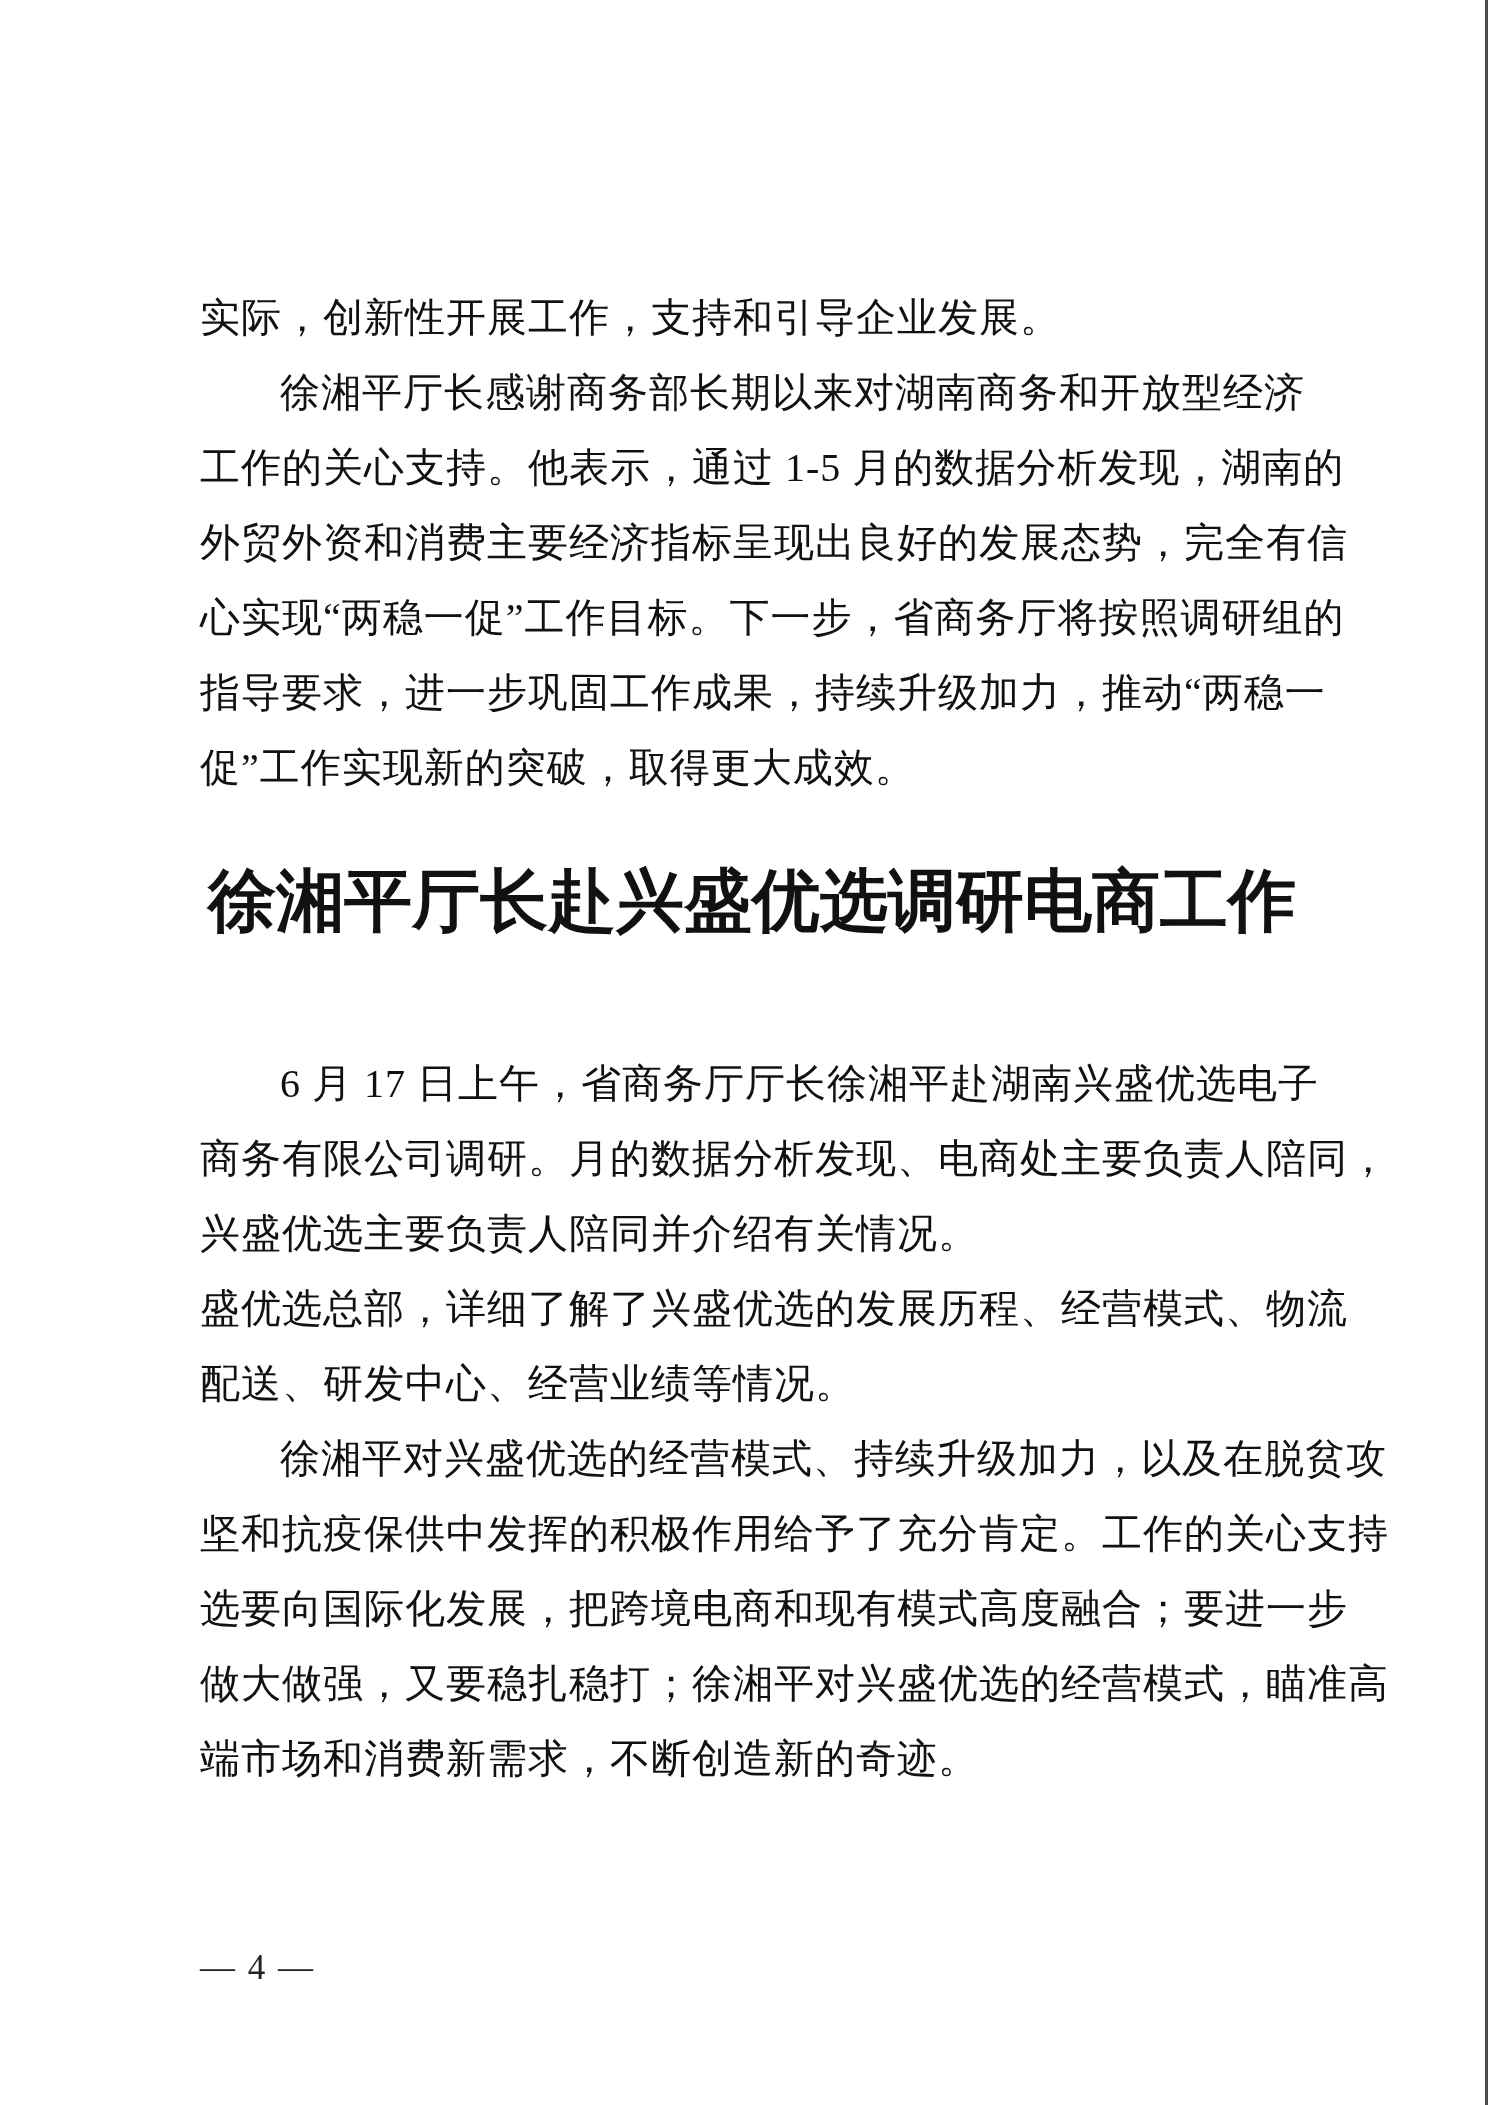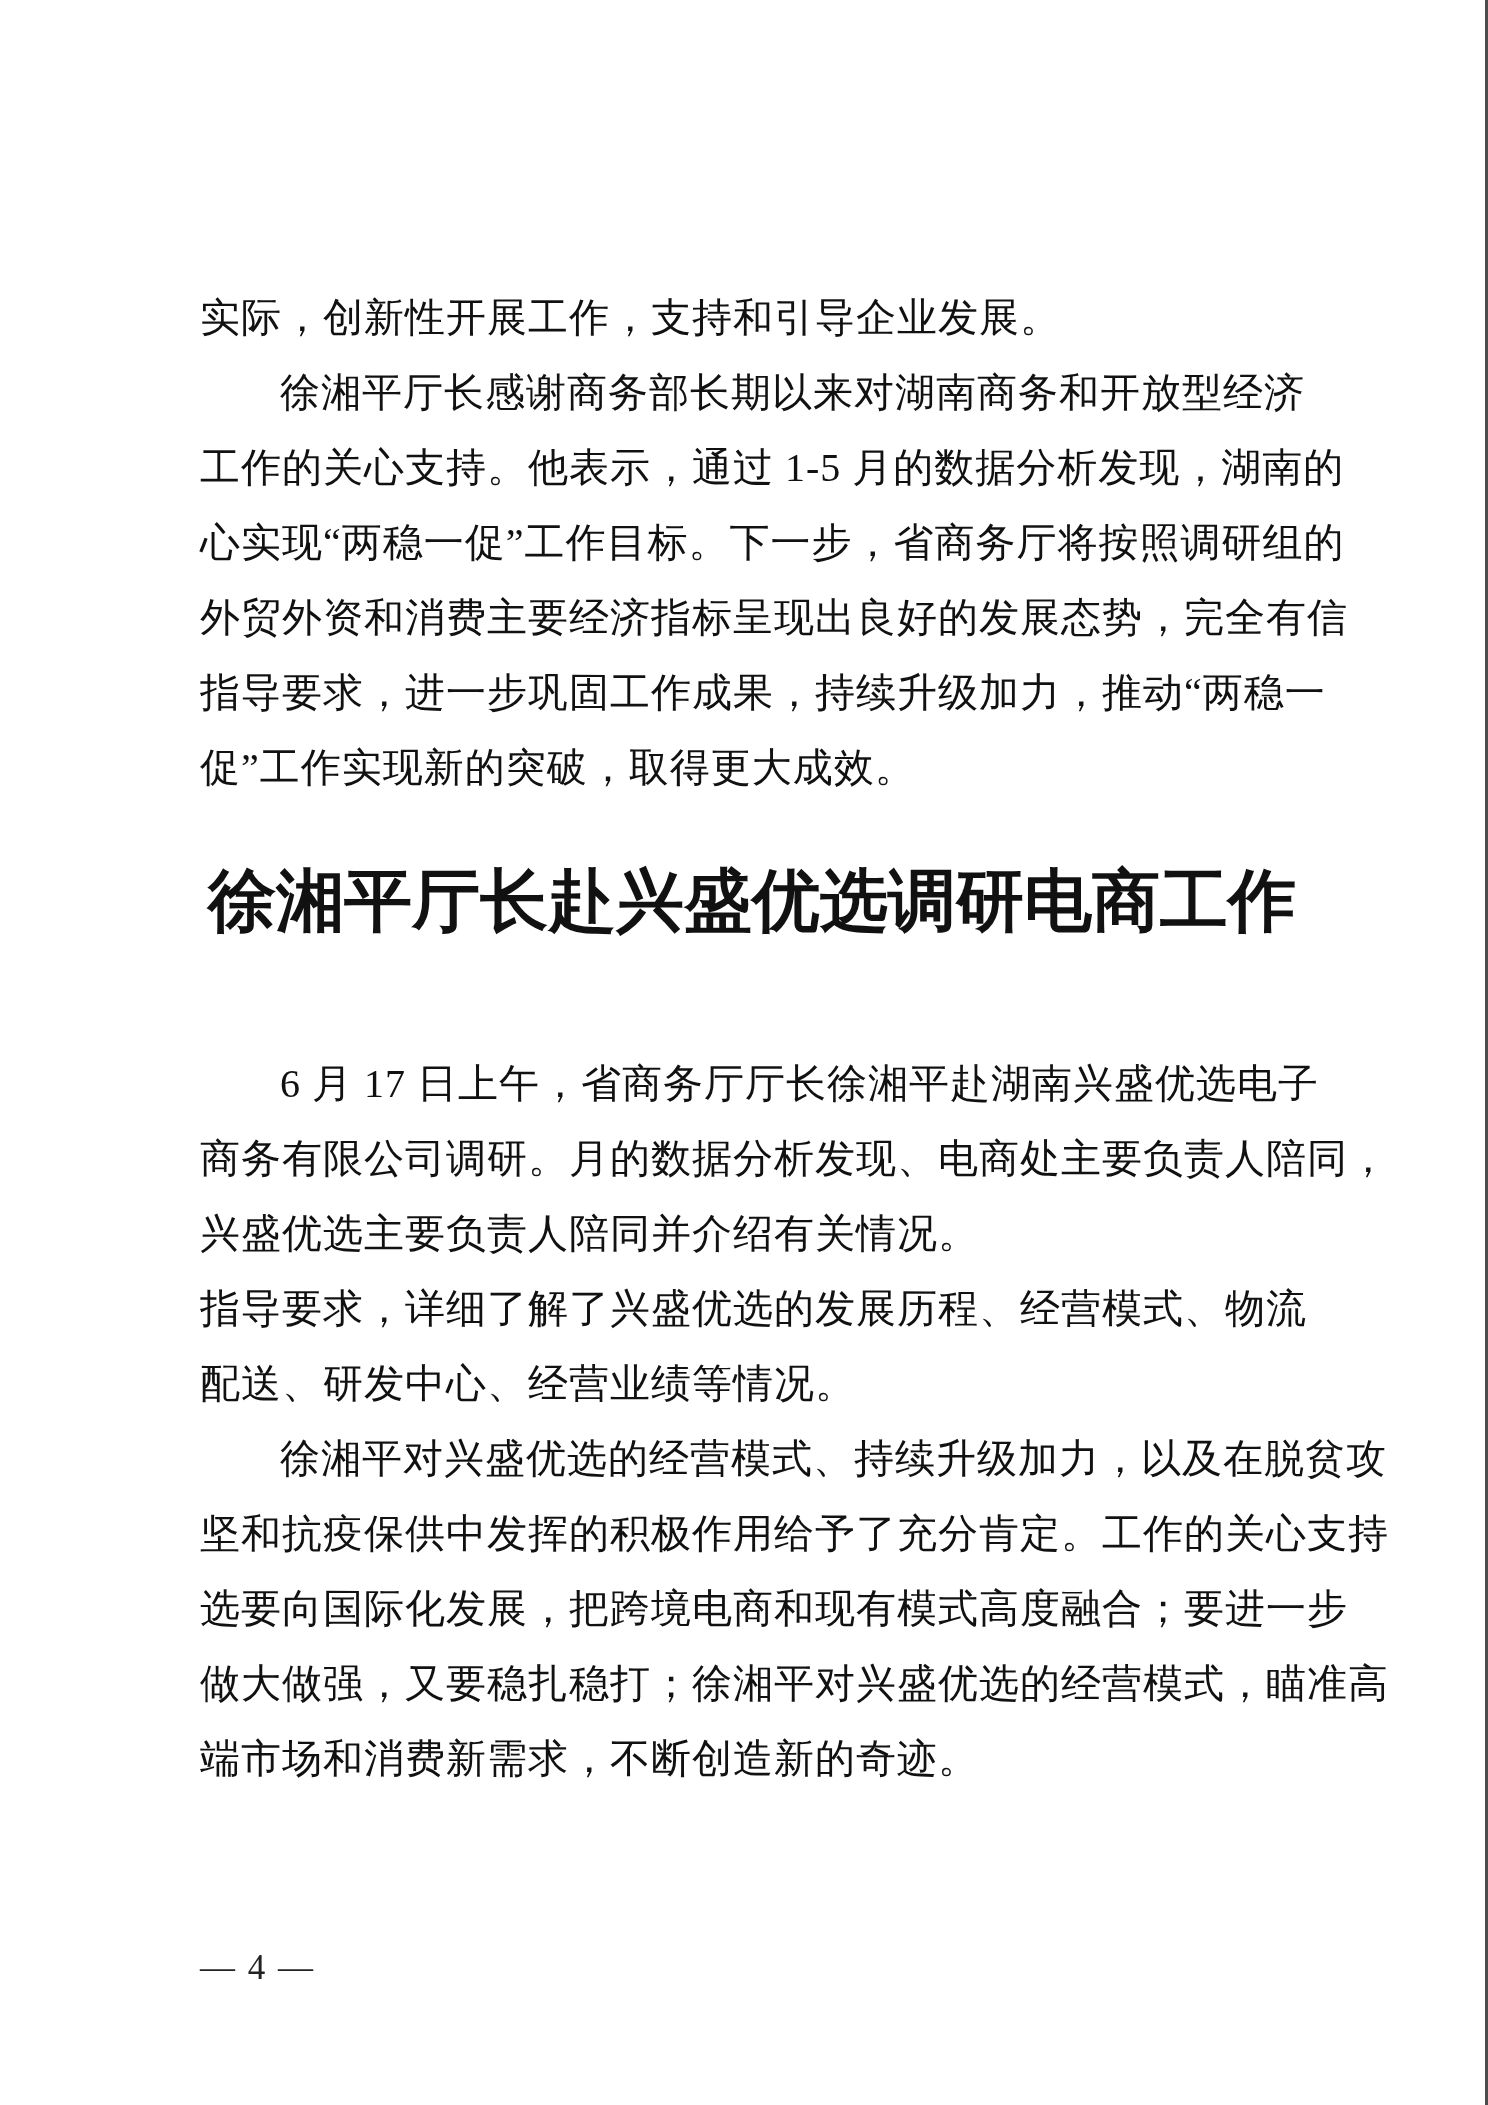--- a/index.html
+++ b/index.html
@@ -71,33 +71,33 @@
   </style>
 </head>
 <body>
 
 <div class="page-right-border"></div>
 
 <div class="text-block sec1">
   <div class="ln end">实际，创新性开展工作，支持和引导企业发展。</div>
   <div class="ln indent">徐湘平厅长感谢商务部长期以来对湖南商务和开放型经济</div>
   <div class="ln">工作的关心支持。他表示，通过 1-5 月的数据分析发现，湖南的</div>
+  <div class="ln">外贸外资和消费主要经济指标呈现出良好的发展态势，完全有信</div>
   <div class="ln">心实现“两稳一促”工作目标。下一步，省商务厅将按照调研组的</div>
-  <div class="ln">外贸外资和消费主要经济指标呈现出良好的发展态势，完全有信</div>
   <div class="ln">指导要求，进一步巩固工作成果，持续升级加力，推动“两稳一</div>
   <div class="ln end">促”工作实现新的突破，取得更大成效。</div>
 </div>
 
 <div class="article-title">徐湘平厅长赴兴盛优选调研电商工作</div>
 
 <div class="text-block sec2">
   <div class="ln indent">6 月 17 日上午，省商务厅厅长徐湘平赴湖南兴盛优选电子</div>
   <div class="ln">商务有限公司调研。月的数据分析发现、电商处主要负责人陪同，</div>
   <div class="ln end">兴盛优选主要负责人陪同并介绍有关情况。</div>
-  <div class="ln">指导要求，详细了解了兴盛优选的发展历程、经营模式、物流</div>
+  <div class="ln">盛优选总部，详细了解了兴盛优选的发展历程、经营模式、物流</div>
   <div class="ln end">配送、研发中心、经营业绩等情况。</div>
   <div class="ln indent">徐湘平对兴盛优选的经营模式、持续升级加力，以及在脱贫攻</div>
   <div class="ln">坚和抗疫保供中发挥的积极作用给予了充分肯定。工作的关心支持</div>
   <div class="ln">选要向国际化发展，把跨境电商和现有模式高度融合；要进一步</div>
   <div class="ln">做大做强，又要稳扎稳打；徐湘平对兴盛优选的经营模式，瞄准高</div>
   <div class="ln end">端市场和消费新需求，不断创造新的奇迹。</div>
 </div>
 
 <div class="page-number">— 4 —</div>
 

